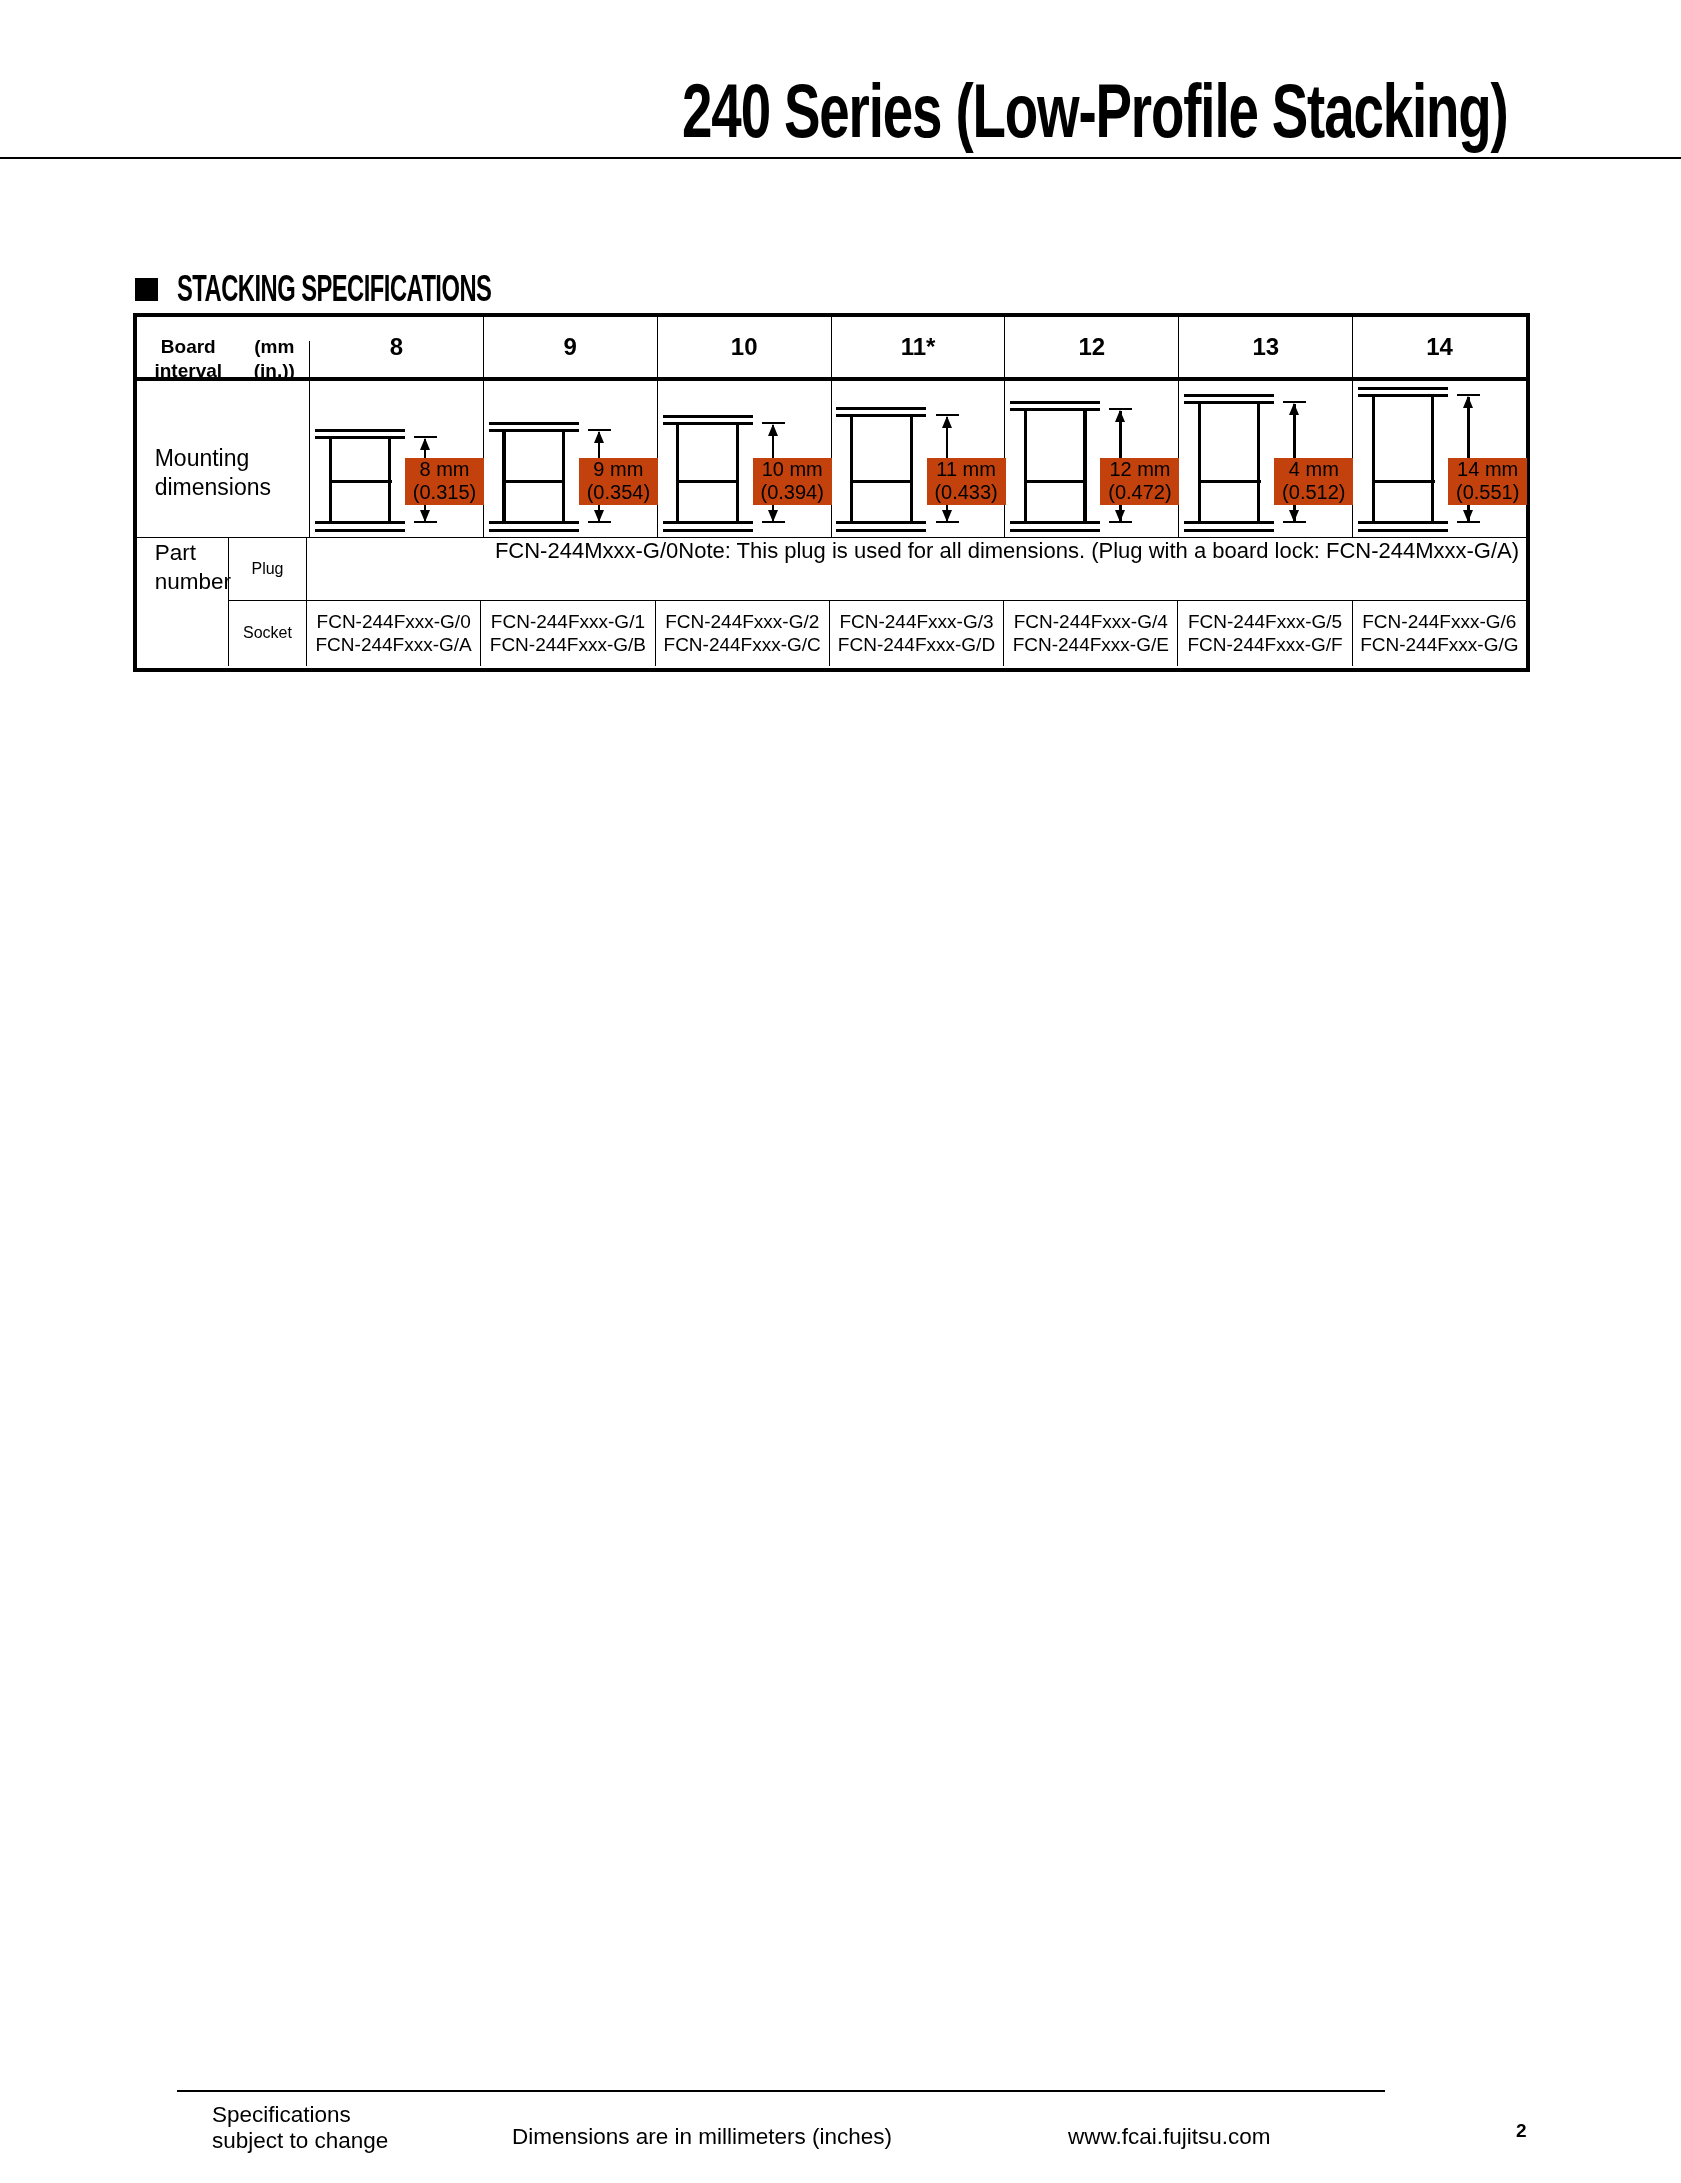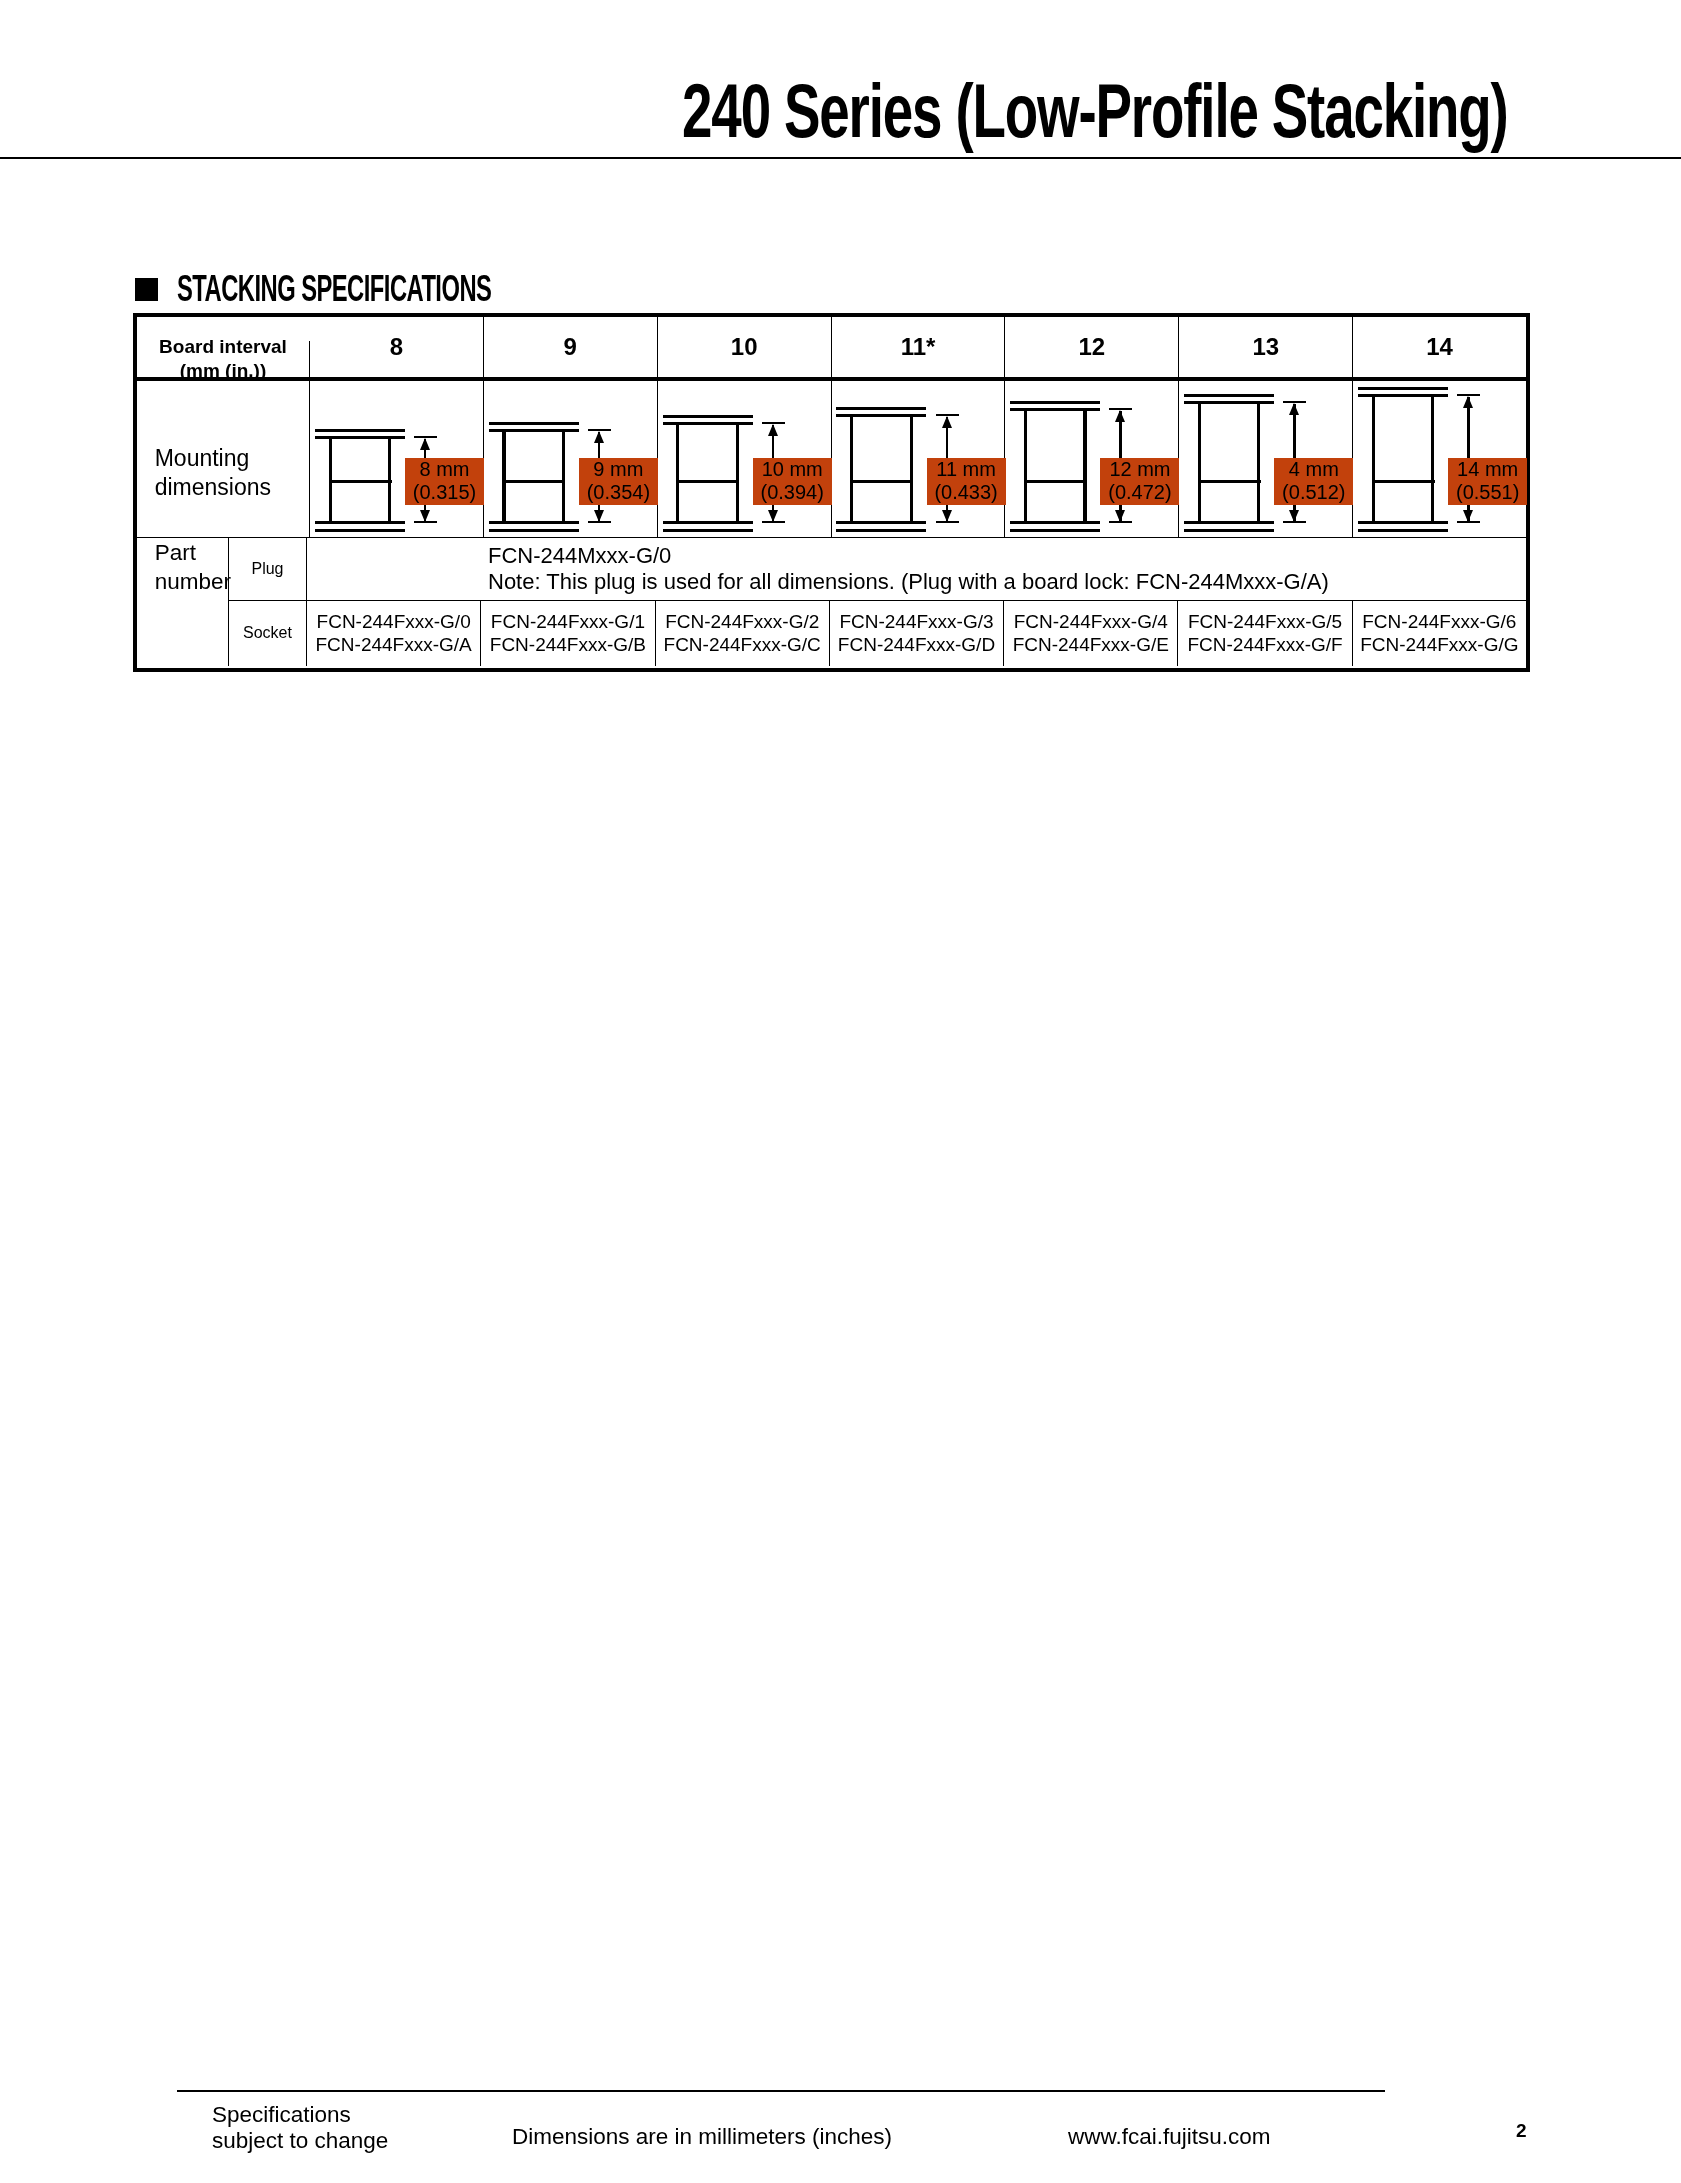--- a/index.html
+++ b/index.html
@@ -65,21 +65,21 @@
   .t-row { display: flex; width: 100%; }
   .row-header { height: 64px; border-bottom: 4px solid #000; }
   .row-mount  { height: 157px; border-bottom: 1.6px solid #000; }
   .row-part   { height: 128px; }
 
   .cell { border-right: 1.6px solid #000; }
   .cell:last-child { border-right: none; }
 
   .cell-corner {
     width: 173px; flex: 0 0 auto;
-    display: flex; flex-direction: column;
+    display: flex; flex-direction: row;
     align-items: center; justify-content: center;
     font-weight: bold; font-size: 19px; line-height: 24px;
     text-align: center;
     margin-top: 24px;
   }
   .cell-h {
     flex: 1 1 0;
     display: flex; align-items: center; justify-content: center;
     font-weight: bold; font-size: 24px;
   }
@@ -140,21 +140,21 @@
   }
   .pn-plug-label, .pn-socket-label {
     height: 63px;
     display: flex; align-items: center; justify-content: center;
     font-size: 16px;
   }
   .pn-plug-label { border-bottom: 1.6px solid #000; }
   .pn-content { flex: 1 1 0; display: flex; flex-direction: column; }
   .plug-cell {
     height: 63px; border-bottom: 1.6px solid #000;
-    display: flex; flex-direction: column; justify-content: center;
+    display: flex; flex-direction: row; justify-content: center;
     padding-left: 181px;
     font-size: 22px; line-height: 26.5px;
     white-space: nowrap;
   }
   .socket-strip { flex: 1 1 0; display: flex; }
   .cell-socket {
     flex: 1 1 0;
     display: flex; flex-direction: column;
     align-items: center; justify-content: center;
     font-size: 19px; line-height: 22.5px;

